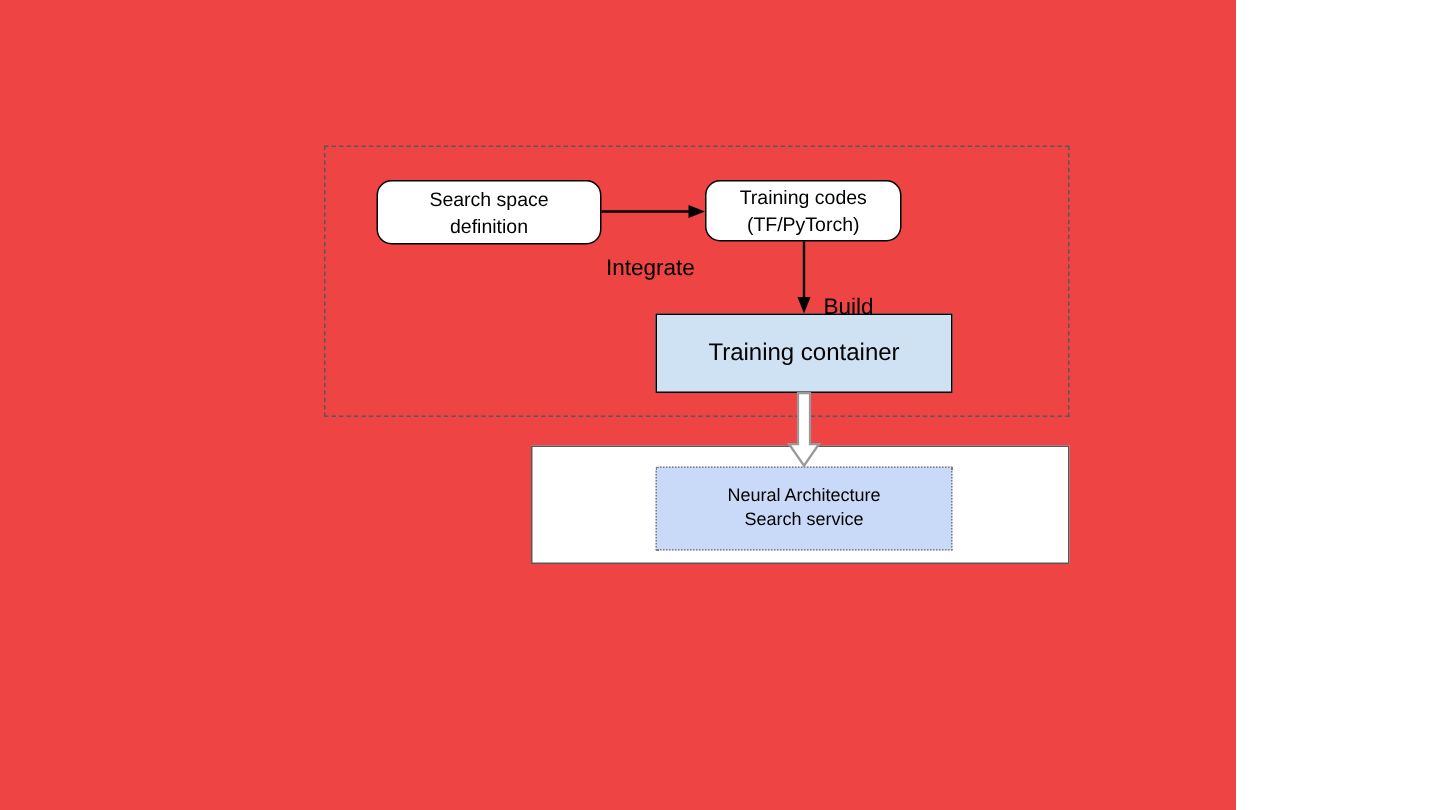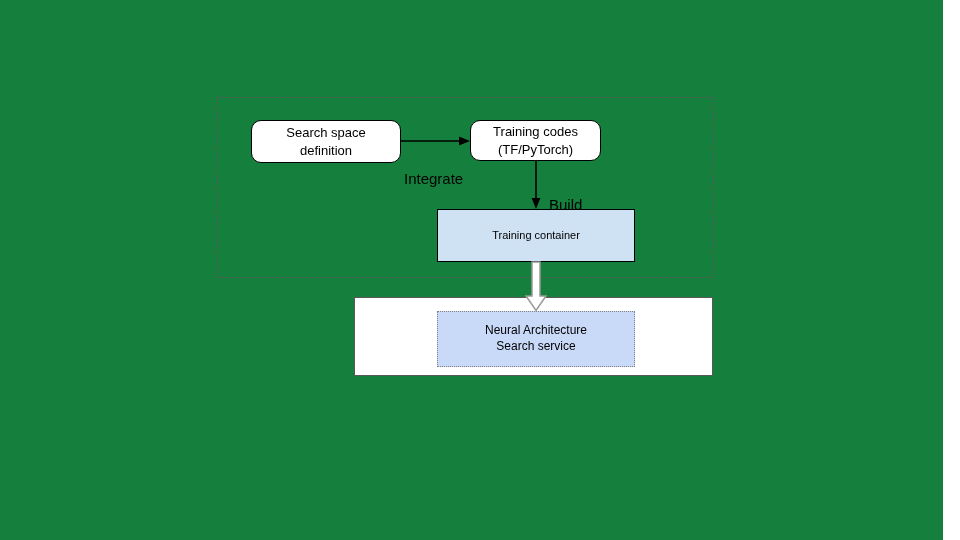--- a/index.html
+++ b/index.html
@@ -3,23 +3,23 @@
 <meta charset="utf-8">
 <style>
   html, body {
     margin: 0;
     padding: 0;
     background: #ffffff;
     font-family: "Liberation Sans", sans-serif;
   }
   .canvas {
     position: relative;
-    width: 943px;
+    width: 824px;
     height: 540px;
-    background: #15803d;
+    background: #ef4444;
     overflow: hidden;
     text-decoration: underline;
   }
   .abs { position: absolute; box-sizing: border-box; }
 
   .dashed-container {
     left: 216px; top: 97px; width: 497px; height: 181px;
     border: 1.4px dashed #595959;
     background: transparent;
   }
@@ -44,21 +44,21 @@
     border-radius: 10px;
     font-size: 13px;
   }
   .search-space-node { left: 251px; top: 120px; width: 150px; height: 43px; }
   .training-codes-node { left: 470px; top: 120px; width: 131px; height: 41px; }
 
   .training-container-node {
     left: 437px; top: 209px; width: 198px; height: 53px;
     background: #cfe2f3;
     border: 1px solid #000000;
-    font-size: 11px;
+    font-size: 16px;
   }
   .nas-node {
     left: 437px; top: 311px; width: 198px; height: 56px;
     background: #c9daf8;
     border: 1.5px dotted #7f7f7f;
     font-size: 12px;
   }
 
   .edge-label {
     color: #000000;

